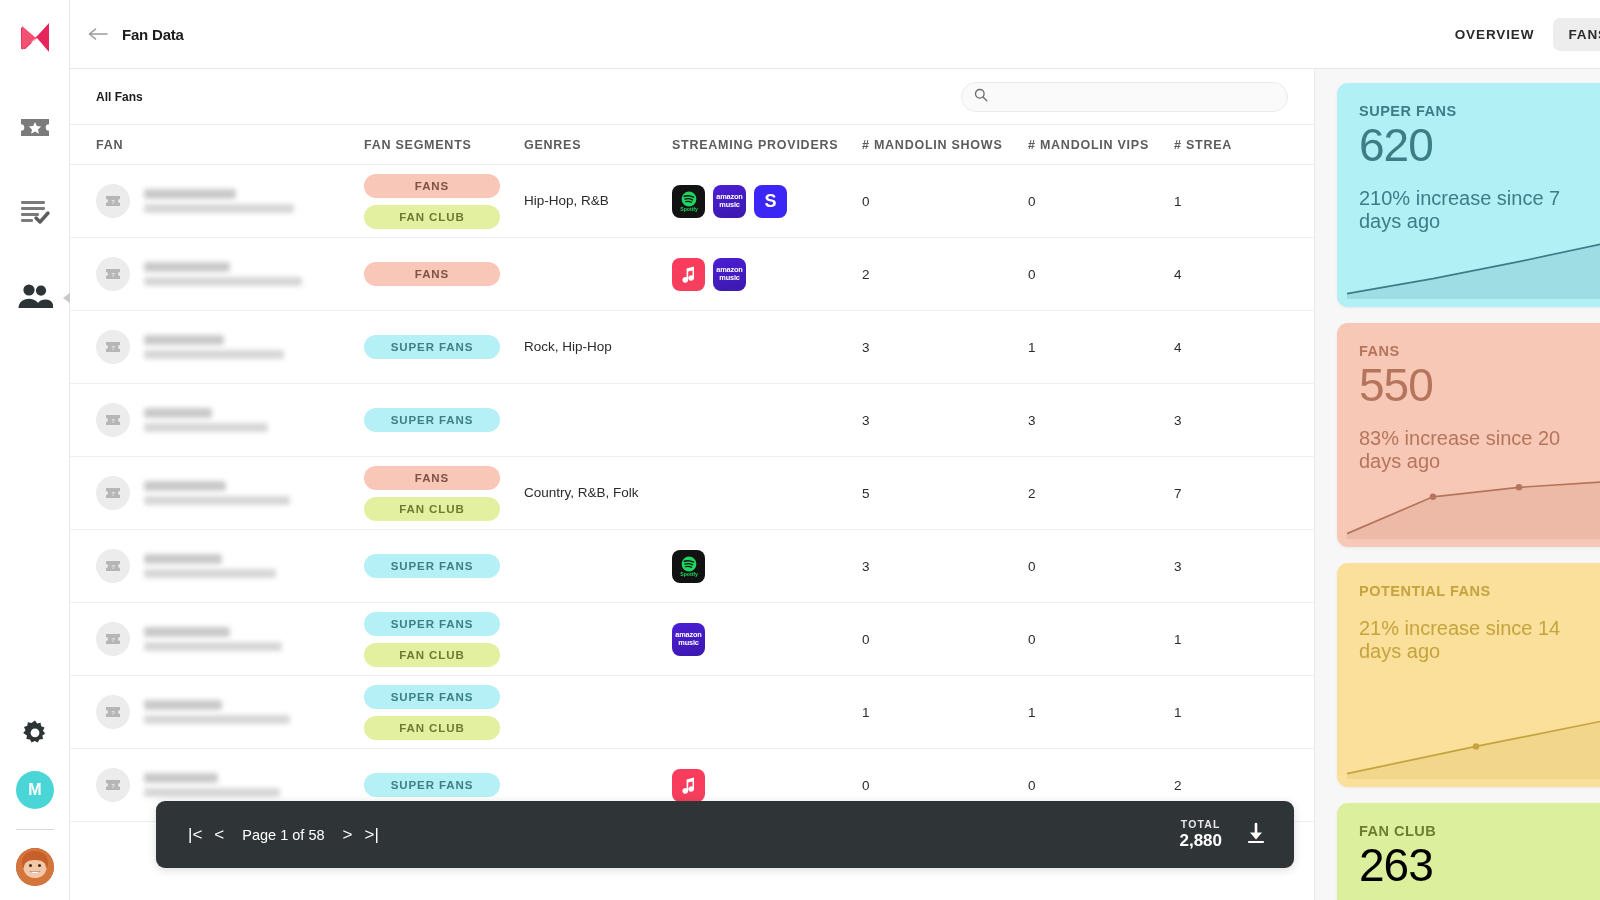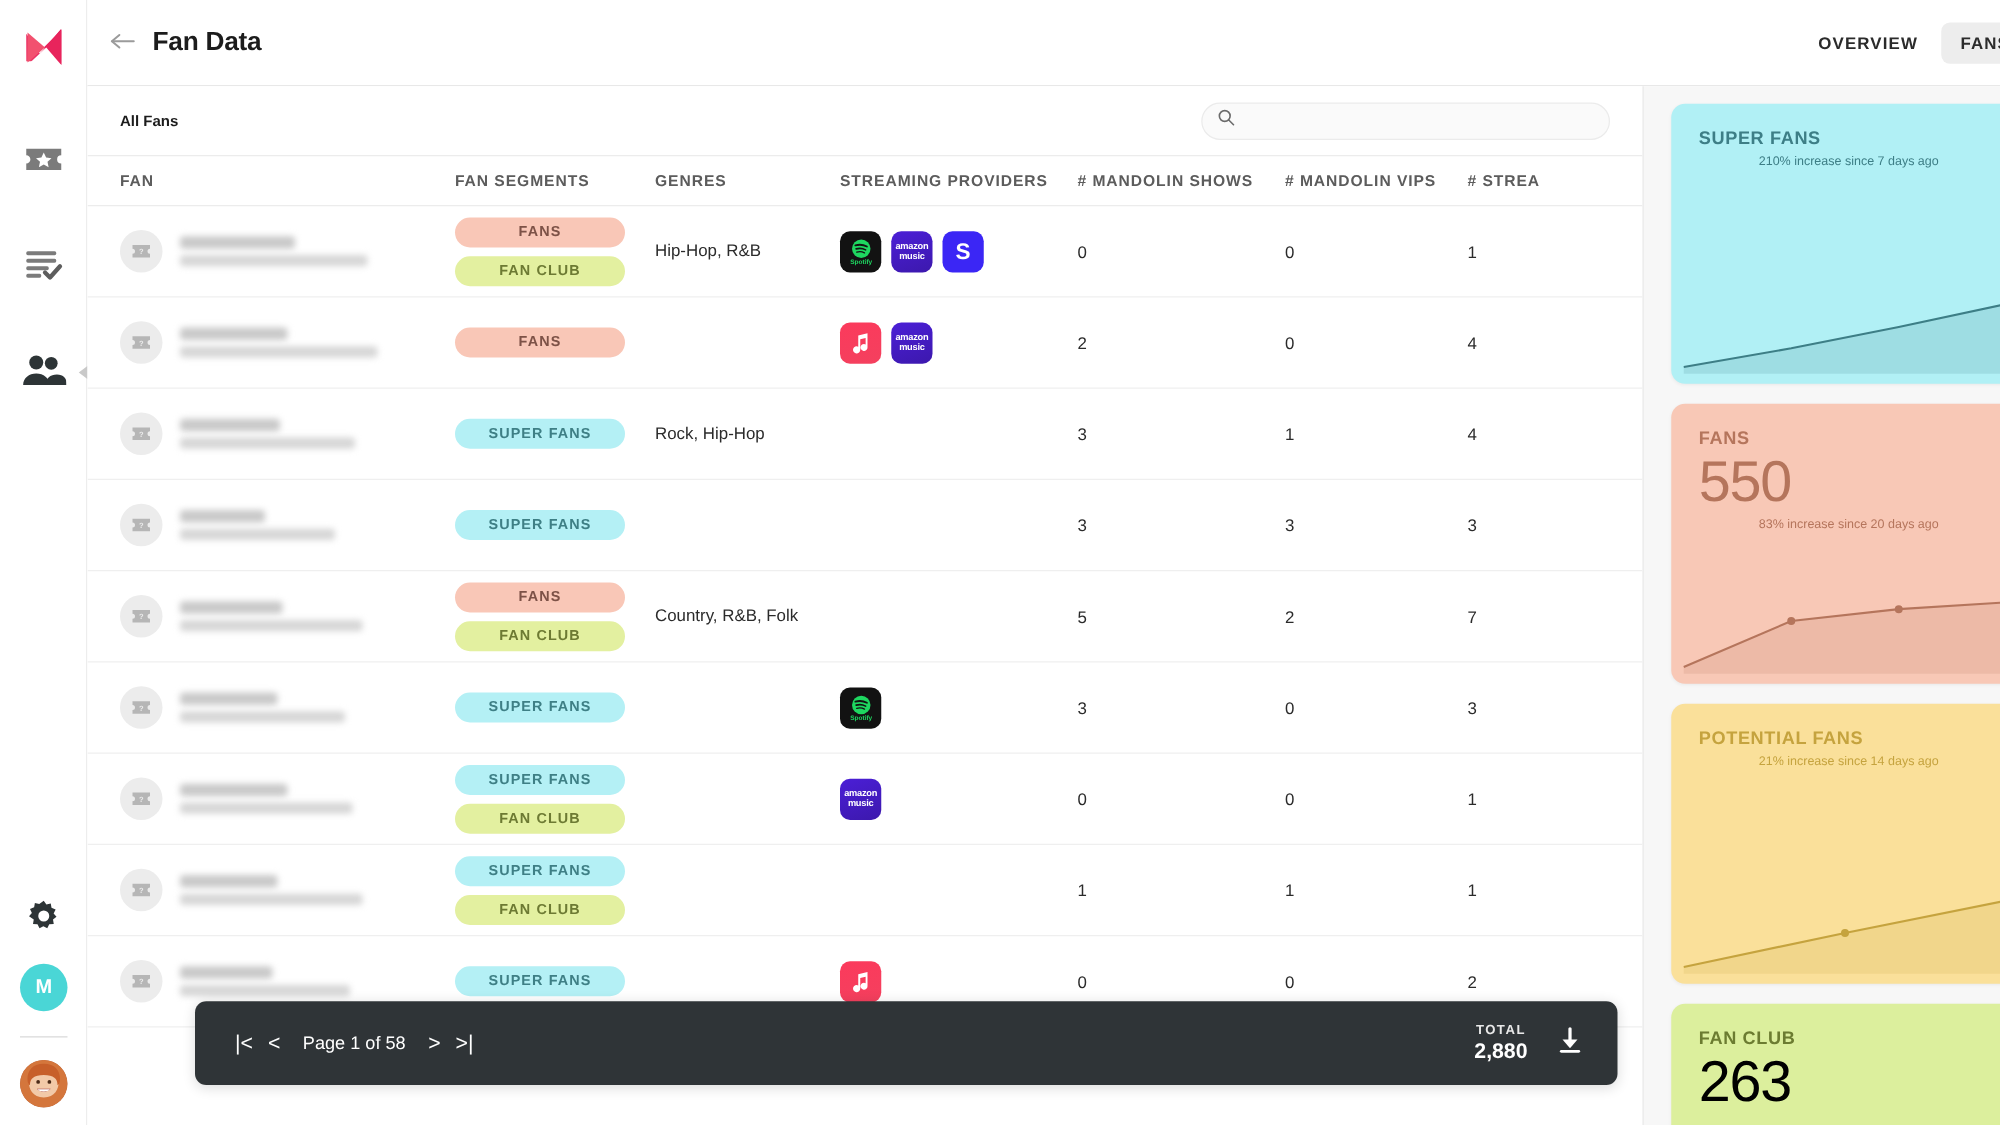--- a/index.html
+++ b/index.html
@@ -46,21 +46,21 @@
   
   .main { flex: 1; height: 900px; position: relative; display:flex; flex-direction: column; background:#fff; }
 
   .topbar {
     height: 69px; flex: 0 0 69px;
     border-bottom: 1px solid #e8e8e8;
     display:flex; align-items:center; padding: 0 22px 0 18px;
     background:#fff;
   }
   .back-arrow { font-size: 21px; color:#9b9b9b; cursor:pointer; line-height:1; margin-right: 14px; }
-  .page-title { font-size: 21px; font-weight: 700; color:#1c1c1c; letter-spacing: -0.2px; }
+  .page-title { font-size: 15px; font-weight: 700; color:#1c1c1c; letter-spacing: -0.2px; }
   .top-tabs { margin-left:auto; display:flex; align-items:center; gap: 4px; }
   .top-tab {
     font-size: 13.5px; font-weight: 600; letter-spacing: 0.9px; color:#2b2b2b;
     padding: 9px 15px; border-radius: 7px; cursor: pointer; background: transparent;
   }
   .top-tab.active { background: #ededed; }
 
   .content-row { flex: 1; display:flex; min-height: 0; position: relative; }
 
   
@@ -163,21 +163,21 @@
     padding: 14px 24px 0 22px; overflow: hidden;
   }
   .stat-card {
     border-radius: 11px; padding: 20px 22px 0 22px;
     margin-bottom: 16px; position: relative; overflow: hidden;
     height: 224px;
     box-shadow: 0 1px 3px rgba(0,0,0,0.06);
   }
   .stat-label { font-size: 14.5px; font-weight: 600; letter-spacing: 0.5px; }
   .stat-value { font-size: 46px; font-weight: 400; line-height: 1.05; margin-top: 2px; letter-spacing: -1px; }
-  .stat-sub { font-size: 10px; margin-top: 5px; text-align: center; }
+  .stat-sub { font-size: 20px; margin-top: 18px; }
   .spark { position:absolute; left: 0; bottom: 0; width: 100%; height: 88px; }
 </style>
 </head>
 <body>
 
 <div class="app">
 
   <div class="sidebar">
     <div class="logo-wrap">
       <svg width="40" height="40" viewBox="0 0 40 40">
@@ -571,20 +571,21 @@
                 <line x1="5" y1="21" x2="19" y2="21" stroke="#fff" stroke-width="2.2" stroke-linecap="round"></line>
               </svg>
             </span>
           </div>
         </div>
       </div>
 
       <div class="cards-panel" id="cards-host">
           <div class="stat-card" style="background: rgb(177, 240, 245);">
             <div class="stat-label" style="color:#3d7e86">SUPER FANS</div>
+            <div class="stat-value" style="color:#3d7e86">620</div>
             <div class="stat-sub" style="color:#3d7e86">210% increase since 7 days ago</div>
             <svg class="spark" viewBox="0 0 284 88" preserveAspectRatio="none">
               <polygon points="10.0,74.6 96.0,59.6 182.0,42.6 268.0,24.2 268.0,80 10.0,80" fill="#3d7e86" opacity="0.16"></polygon>
               <polyline points="10.0,74.6 96.0,59.6 182.0,42.6 268.0,24.2" fill="none" stroke="#3d7e86" stroke-width="1.7"></polyline>
             </svg>
           </div>
           <div class="stat-card" style="background: rgb(248, 200, 182);">
             <div class="stat-label" style="color:#b5755c">FANS</div>
             <div class="stat-value" style="color:#b5755c">550</div>
             <div class="stat-sub" style="color:#b5755c">83% increase since 20 days ago</div>

